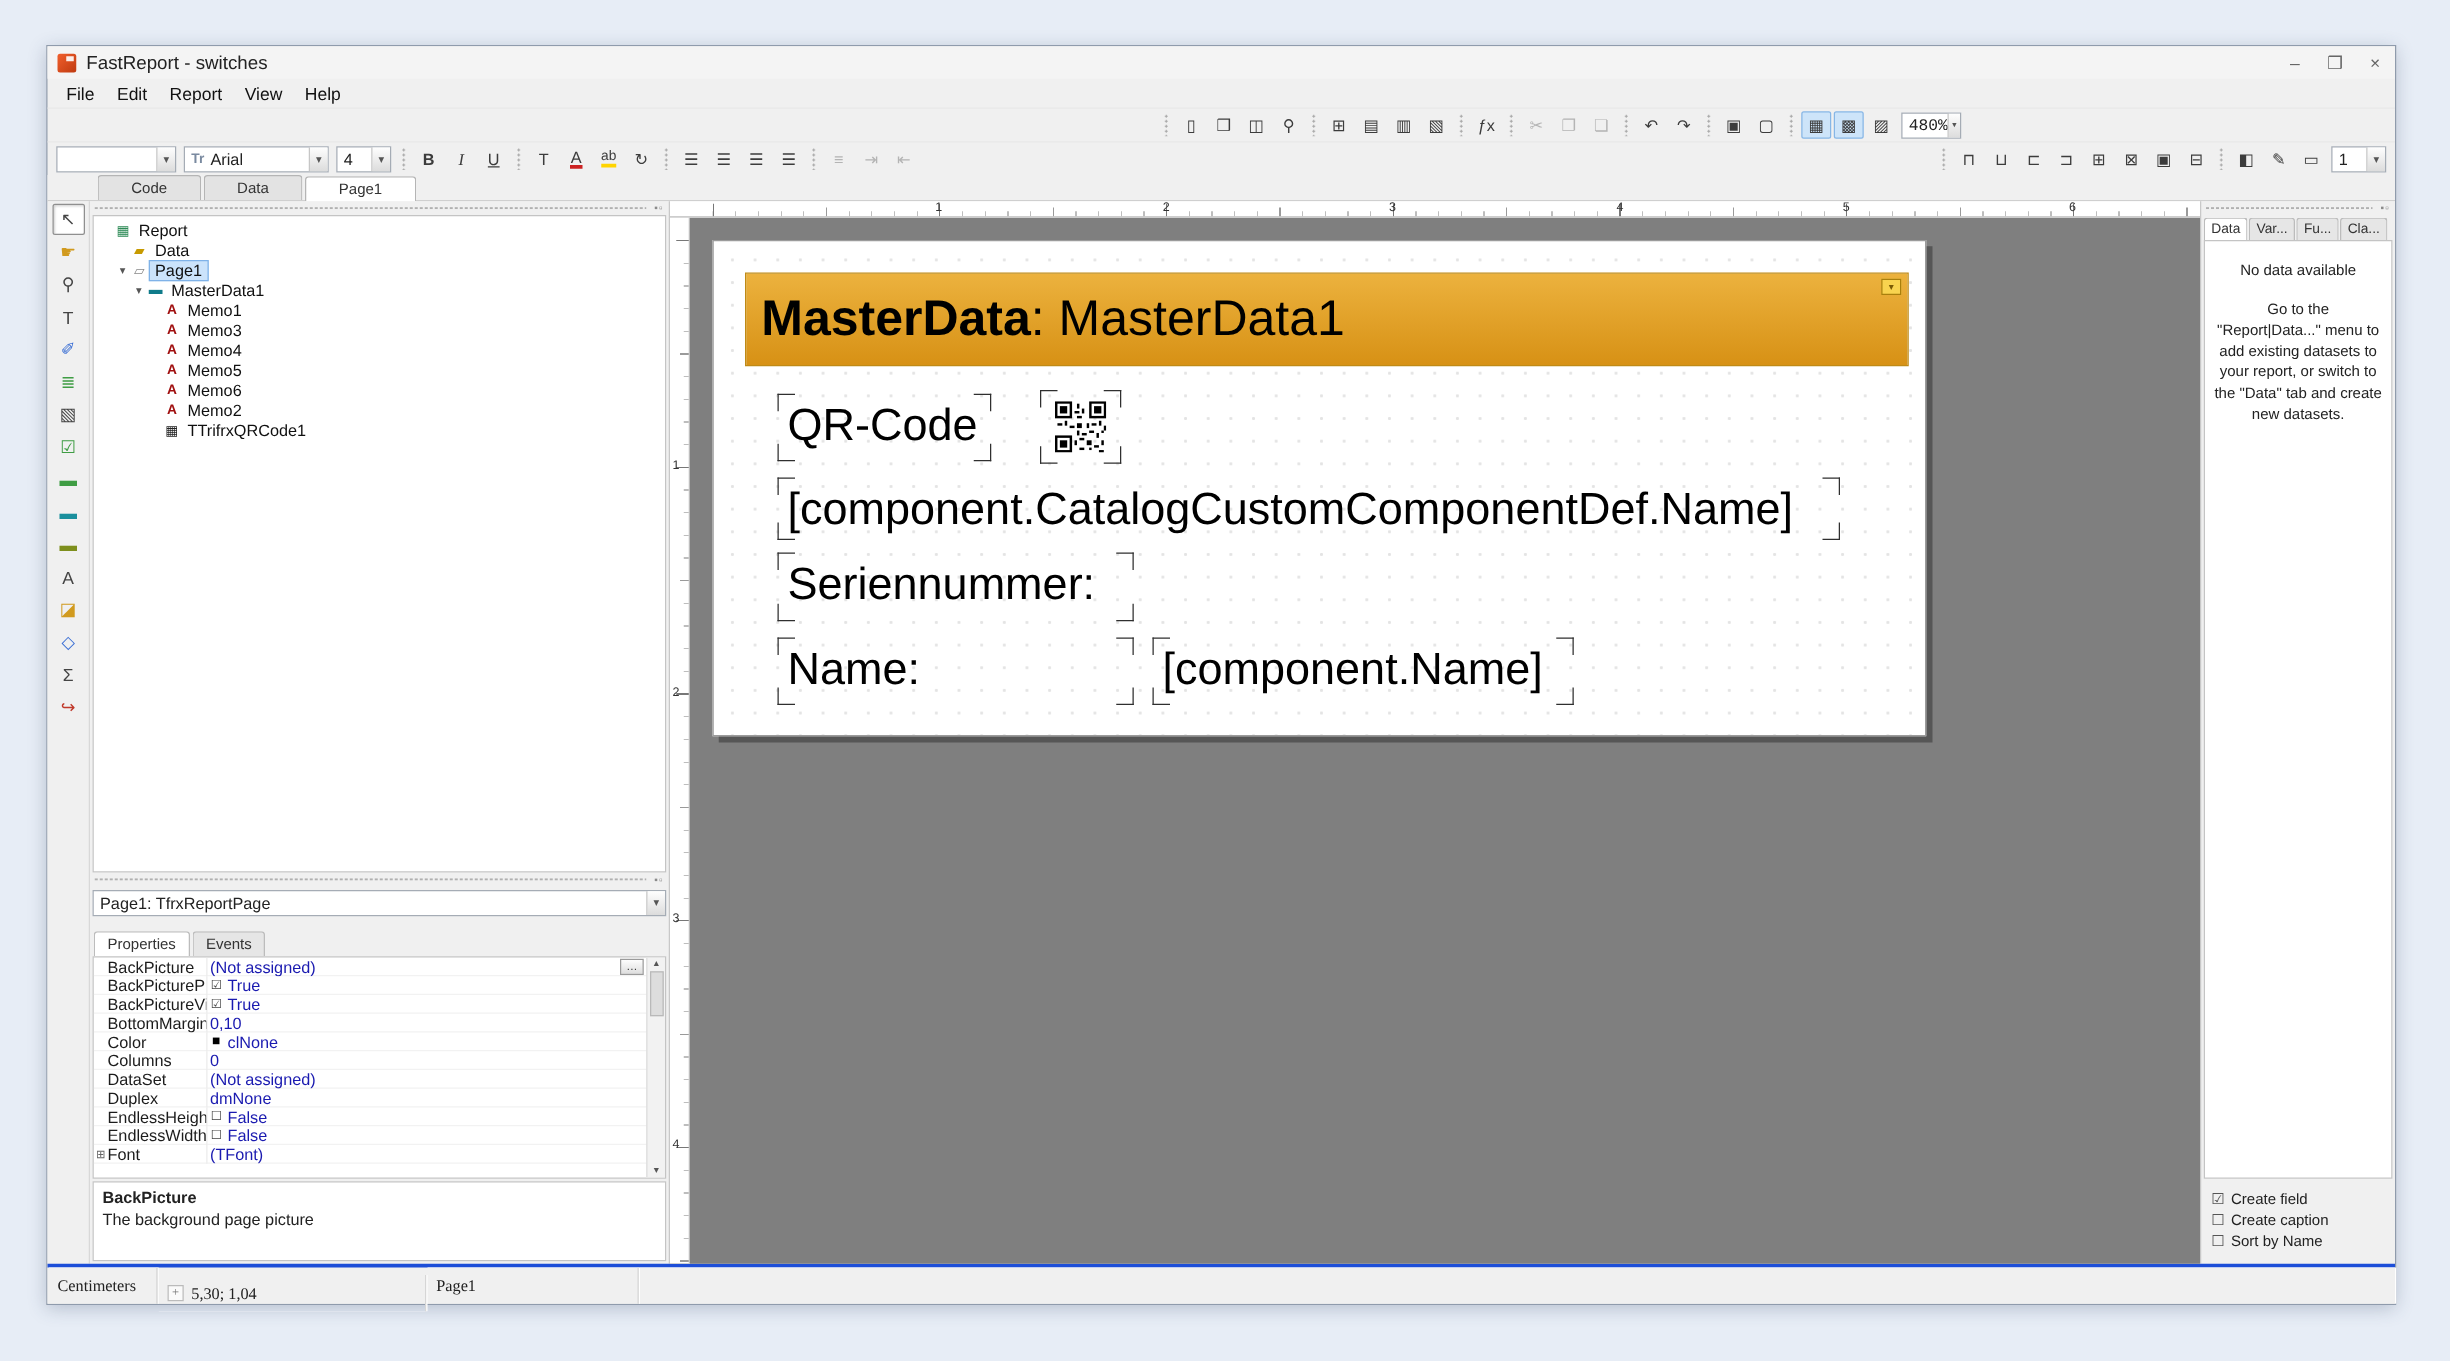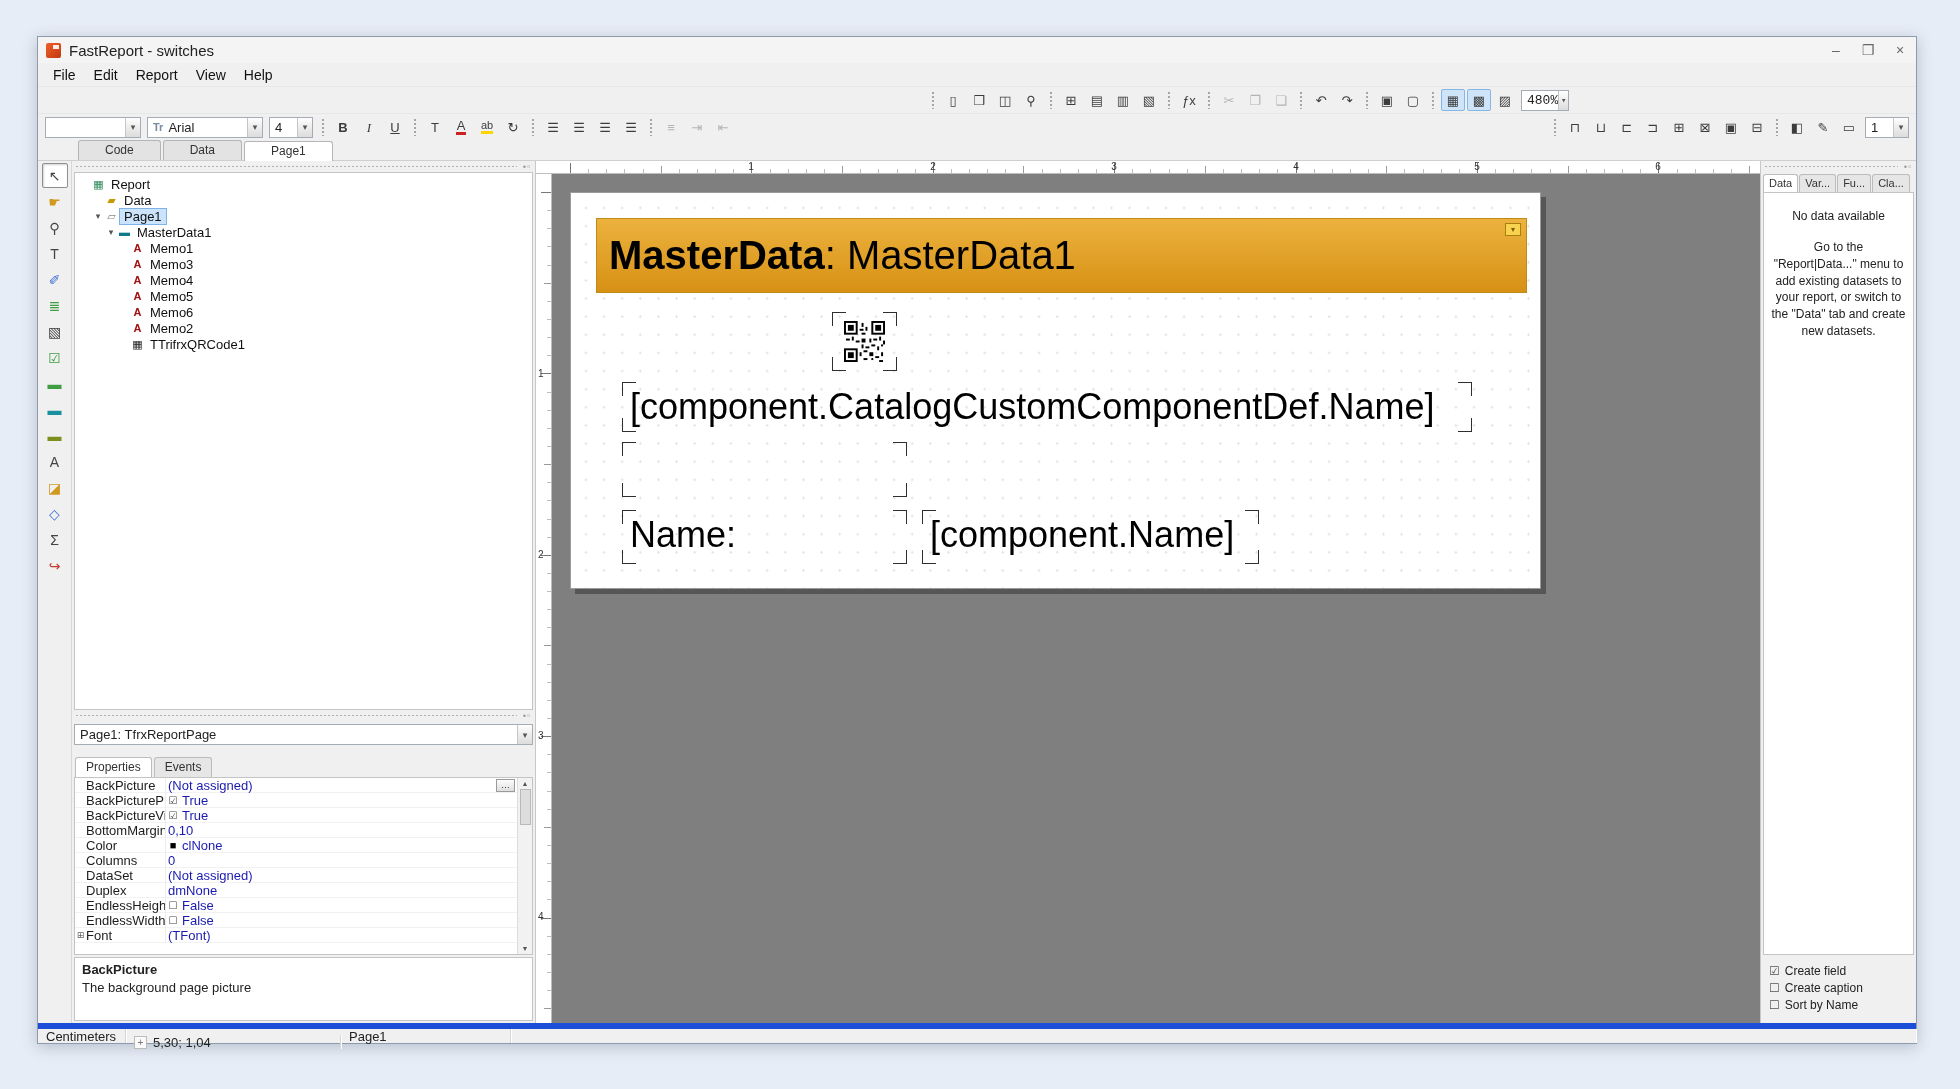--- a/index.html
+++ b/index.html
@@ -138,21 +138,21 @@
   .rtabs{display:flex;padding:2px 2px 0;font-size:11px;flex:0 0 auto;}
   .rtab{padding:2px 5px 3px;border:1px solid #bcbcbc;border-bottom:none;background:#e6e6e6;border-radius:3px 3px 0 0;margin-right:1px;white-space:nowrap;color:#333;}
   .rtab.active{background:#fff;}
   .rcontent{flex:1;margin:0 2px;background:#fff;border:1px solid #c4c4c4;padding:12px 7px;font-size:12px;color:#222;text-align:center;min-height:0;}
   .rtitle{margin:4px 0 16px;}
   .rtext{line-height:1.4;}
   .rchecks{padding:7px 8px 10px;font-size:12px;color:#222;flex:0 0 auto;}
   .chk-row{display:flex;align-items:center;gap:5px;height:17px;}
   .chk-box{font-size:12px;color:#555;}
   
-  .statusbar{height:20px;background:#f0f0f0;border-top:6px solid #1d4ed8;display:flex;align-items:center;font-size:13px;color:#222;flex:0 0 auto;}
+  .statusbar{height:32px;background:#f0f0f0;border-top:3px solid #1d4ed8;display:flex;align-items:center;font-size:13px;color:#222;flex:0 0 auto;font-family:Liberation Serif, serif;}
   .sb{padding:0 8px;height:100%;display:flex;align-items:center;border-right:1px solid #d6d6d6;box-shadow:1px 0 0 #fff;gap:6px;}
   .sb-units{width:88px;}
   .sb-pos{width:215px;margin-top:12px;}
   .sb-page{width:170px;}
   .sb-ico{color:#777;font-size:10px;border:1px solid #bbb;width:13px;height:13px;line-height:11px;text-align:center;background:#fafafa;flex:0 0 auto;}
   .sb-ico::after{content:"+";}
   .sb-fill{flex:1;border-right:none;}
 </style>
 </head>
 <body>
@@ -656,20 +656,24 @@
             <span class="vnum vp2">2</span>
             <span class="vnum vp3">3</span>
             <span class="vnum vp4">4</span>
           </div>
         <div class="canvas">
           <div class="rpage">
             <div class="band">
               <span><b>MasterData</b><span>: MasterData1</span></span>
               <span class="band-marker">▾</span>
             </div>
+            <div class="obj m-qr-label">
+                <b class="ck"></b>
+              <span class="txt">QR-Code</span>
+              </div>
             <div class="obj m-qr">
                 <b class="ck"></b>
               <svg viewBox="0 0 21 21" xmlns="http://www.w3.org/2000/svg">
                 <rect x="0" y="0" width="7" height="7"></rect>
                   <rect x="1" y="1" width="5" height="5" fill="#fff"></rect>
                   <rect x="2" y="2" width="3" height="3"></rect>
                 <rect x="14" y="0" width="7" height="7"></rect>
                   <rect x="15" y="1" width="5" height="5" fill="#fff"></rect>
                   <rect x="16" y="2" width="3" height="3"></rect>
                 <rect x="0" y="14" width="7" height="7"></rect>
@@ -701,20 +705,21 @@
                   <rect x="14" y="19" width="1" height="1"></rect>
                 <rect x="18" y="20" width="2" height="1"></rect>
               </svg>
             </div>
             <div class="obj m-cat">
                 <b class="ck"></b>
               <span class="txt">[component.CatalogCustomComponentDef.Name]</span>
               </div>
             <div class="obj m-sl">
                 <b class="ck"></b>
+              <span class="txt">Seriennummer:</span>
               </div>
             <div class="obj m-nl">
                 <b class="ck"></b>
               <span class="txt">Name:</span>
               </div>
             <div class="obj m-nv">
                 <b class="ck"></b>
               <span class="txt">[component.Name]</span>
               </div>
           </div>

